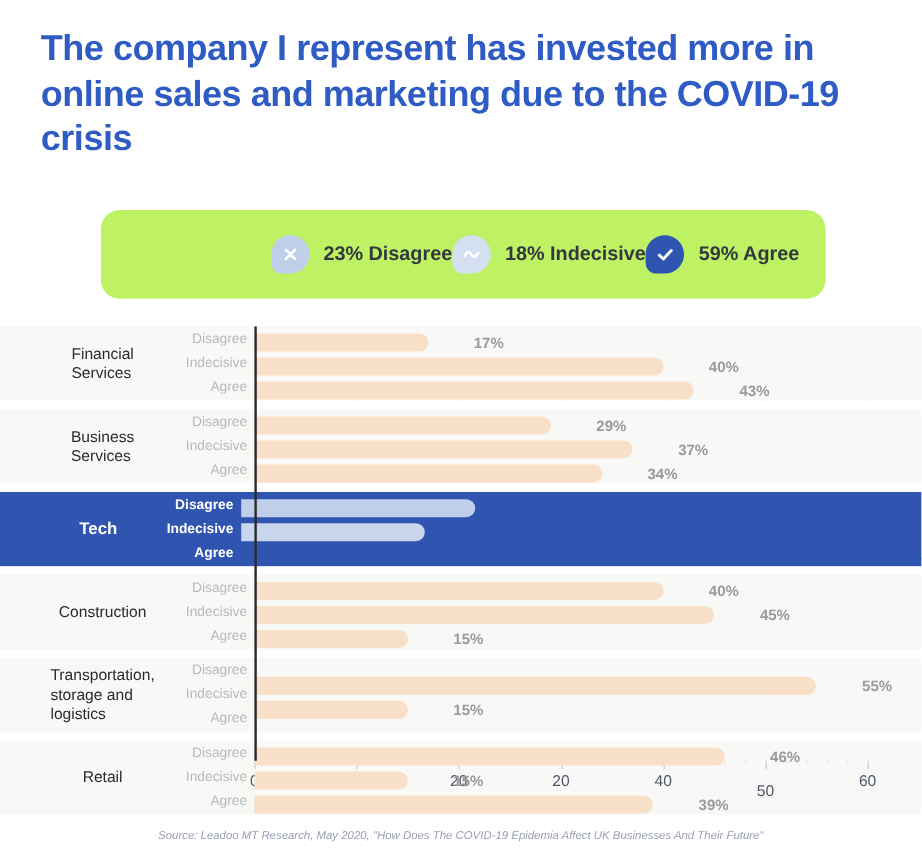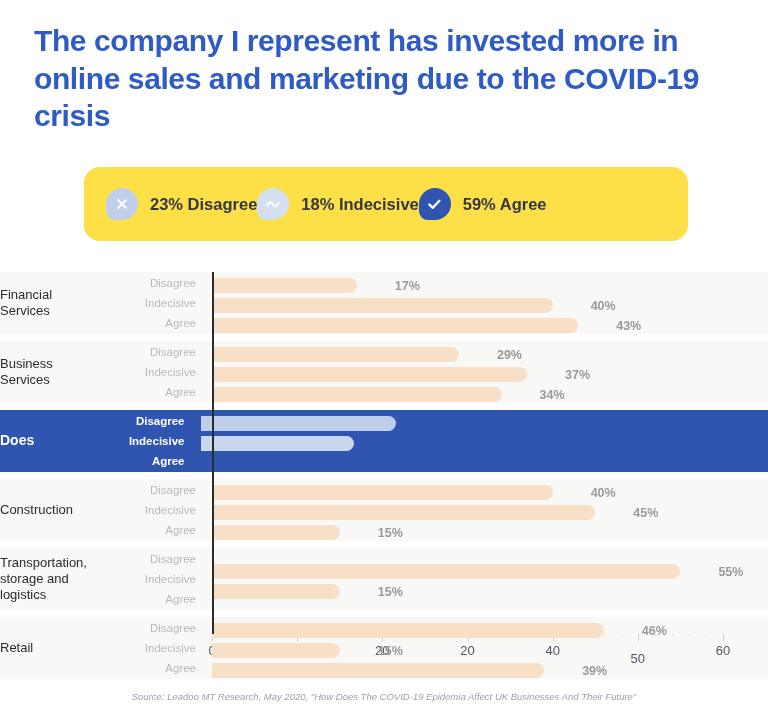--- a/index.html
+++ b/index.html
@@ -24,27 +24,27 @@
     font-size: 30px;
     font-weight: bold;
     line-height: 1.25;
     letter-spacing: -0.4px;
     color: #2F5BC4;
   }
 
   
   .legend {
     position: absolute;
-    left: 84px; top: 167px;
+    left: 84px; top: 175px;
     width: 604px; height: 74px;
-    background: #fde047;
+    background: #bef264;
     border-radius: 16px;
     display: flex;
     align-items: center;
-    justify-content: flex-start;
+    justify-content: flex-end;
     padding: 0 22px;
   }
   .legend-item {
     display: flex;
     align-items: center;
     gap: 12px;
   }
   .legend-glyph {
     width: 32px; height: 32px;
     border-radius: 50% 50% 50% 28%;
@@ -96,41 +96,43 @@
     display: flex;
     align-items: stretch;
   }
   .row.alt { background: #F8F8F7; }
   .row.gap { height: 7px; background: #ffffff; }
   .row.highlight { background: #2F55B0; }
 
   .row-label {
     position: relative;
     width: 140px;
+    padding-left: 31px;
     display: flex;
     align-items: center;
     font-size: 13px;
     line-height: 1.22;
     color: #2B2B2B;
     z-index: 3;
+    justify-content: center;
   }
   .row.highlight .row-label {
     color: #ffffff;
     font-weight: bold;
     font-size: 14px;
   }
 
   .sub-labels {
     position: relative;
     width: 72px;
     display: flex;
     flex-direction: column;
     justify-content: center;
     align-items: flex-end;
-    padding-right: 16px;
+    padding-right: 6px;
     z-index: 3;
   }
   .sub-label {
     font-size: 11.5px;
     line-height: 20.3px;
     color: #B9B9B9;
     white-space: nowrap;
   }
   .row.highlight .sub-label { color: #ffffff; font-weight: bold; }
 
@@ -297,21 +299,21 @@
             </div>
             <div class="bar-line">
               <div class="bar agree" style="width: 289.567px;"></div>
               <div class="bar-value">34%</div>
             </div>
           </div>
         </div>
         <div class="row gap"></div>
         <div class="row highlight">
           <div class="row-label">
-            <div>Does</div>
+            <div>Tech</div>
           </div>
           <div class="sub-labels">
             <div class="sub-label">Disagree</div>
             <div class="sub-label">Indecisive</div>
             <div class="sub-label">Agree</div>
           </div>
           <div class="bars">
             <div class="bar-line">
               <div class="bar disagree" style="width: 195.883px;"></div>
               <div class="bar-value">23%</div>

